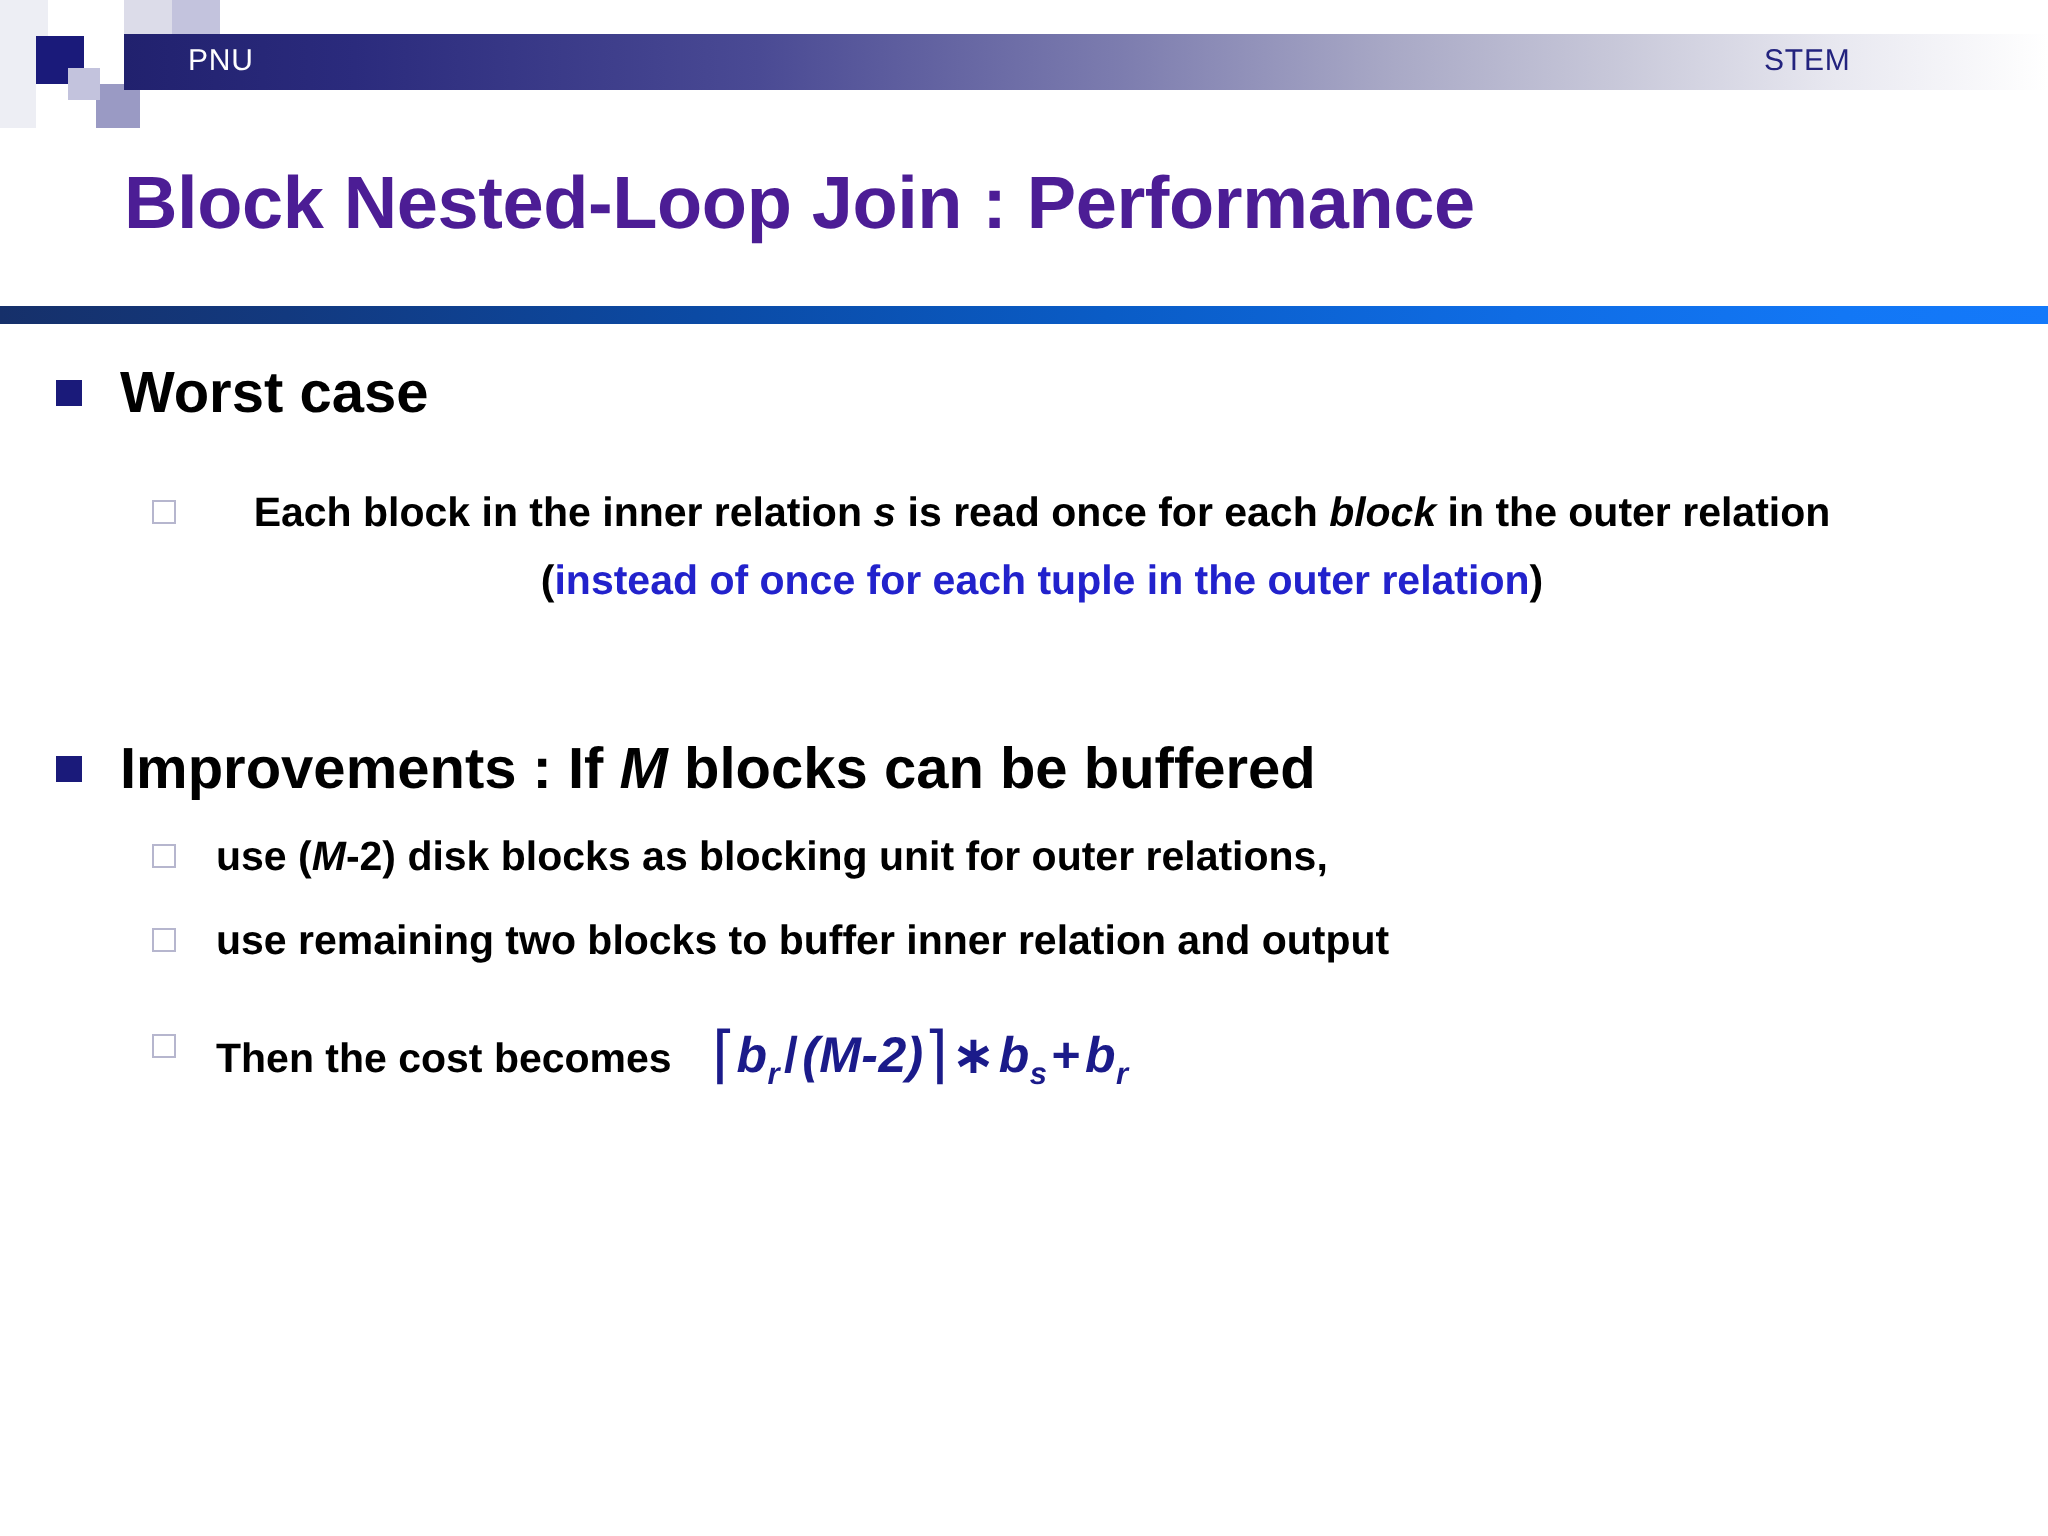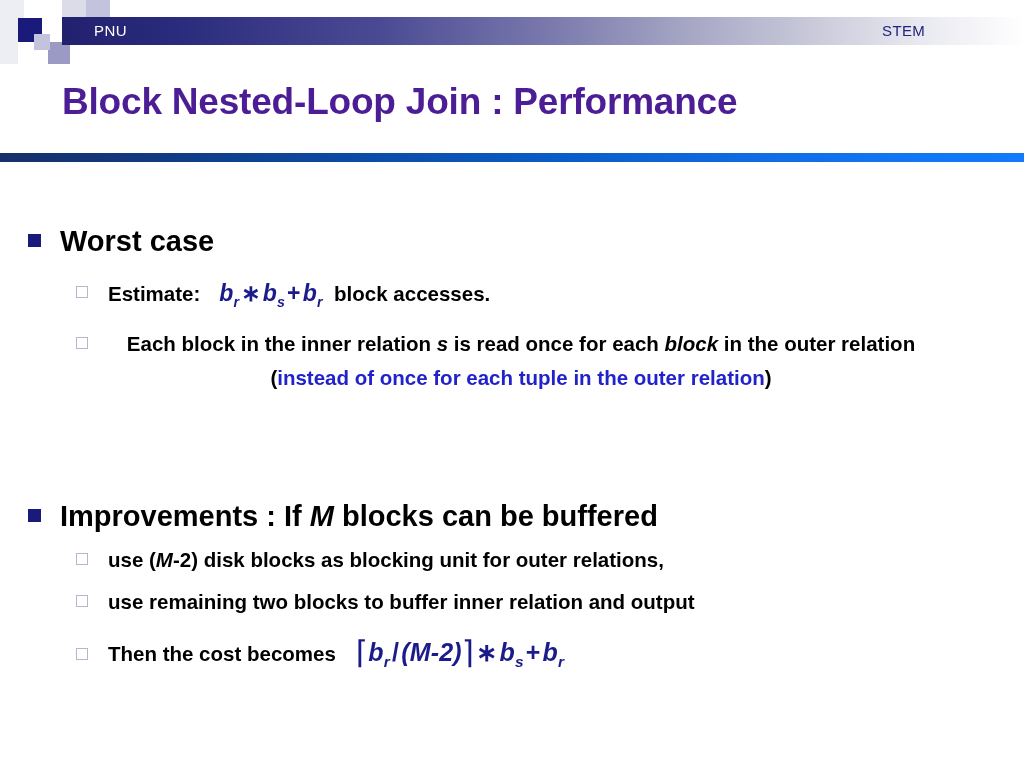--- a/index.html
+++ b/index.html
@@ -108,21 +108,20 @@
     height: 590px;
   }
 
   .lvl1 {
     position: relative;
     padding-left: 60px;
     font-size: 29px;
     font-weight: bold;
     color: #000000;
     line-height: 38px;
-    margin-top: 44px;
   }
   .lvl1 .bullet-sq {
     position: absolute;
     left: 28px;
     top: 12px;
     width: 13px;
     height: 13px;
     background: #1a1a7a;
   }
 
@@ -206,25 +205,20 @@
 
 <div id="body">
 
   <div class="lvl1">
     <span class="bullet-sq"></span>
     <span>Worst case</span>
   </div>
 
   <div class="spacer-md"></div>
 
-  <div class="lvl2">
-    <span class="bullet-hollow"></span>
-    <span>Estimate:</span>
-    <span class="formula">&nbsp;&nbsp;<span>b</span><span class="sub">r</span><span class="op">∗</span><span>b</span><span class="sub">s</span><span class="op">+</span><span>b</span><span class="sub">r</span></span><span>&nbsp;&nbsp;</span><span>block accesses.</span>
-  </div>
 
   <div class="spacer-sm"></div>
 
   <div class="lvl2" style="padding-right:90px;text-align:center;">
     <span class="bullet-hollow"></span>
     <span>Each block in the inner relation </span><span class="em">s</span><span> is read once for each </span><span class="em">block</span><span> in the outer relation (</span><span class="blue-hl">instead of once for each tuple in the outer relation</span><span>)</span>
   </div>
 
   <div class="spacer-lg"></div>
 
@@ -242,19 +236,19 @@
 
   <div class="spacer-sm"></div>
 
   <div class="lvl2">
     <span class="bullet-hollow"></span>
     <span>use remaining two blocks to buffer inner relation and output</span>
   </div>
 
   <div class="spacer-md"></div>
 
-  <div class="lvl2" style="line-height:35px;">
+  <div class="lvl2" style="line-height:48px;">
     <span class="bullet-hollow" style="top:13px;"></span>
     <span>Then the cost becomes</span>
     <span class="formula formula-big">&nbsp;&nbsp;<span class="ceil">⌈</span><span>b</span><span class="sub">r</span><span class="op">/</span><span>(M-2)</span><span class="ceil">⌉</span><span class="op">∗</span><span>b</span><span class="sub">s</span><span class="op">+</span><span>b</span><span class="sub">r</span></span>
   </div>
 
 </div>
 
 </body></html>

